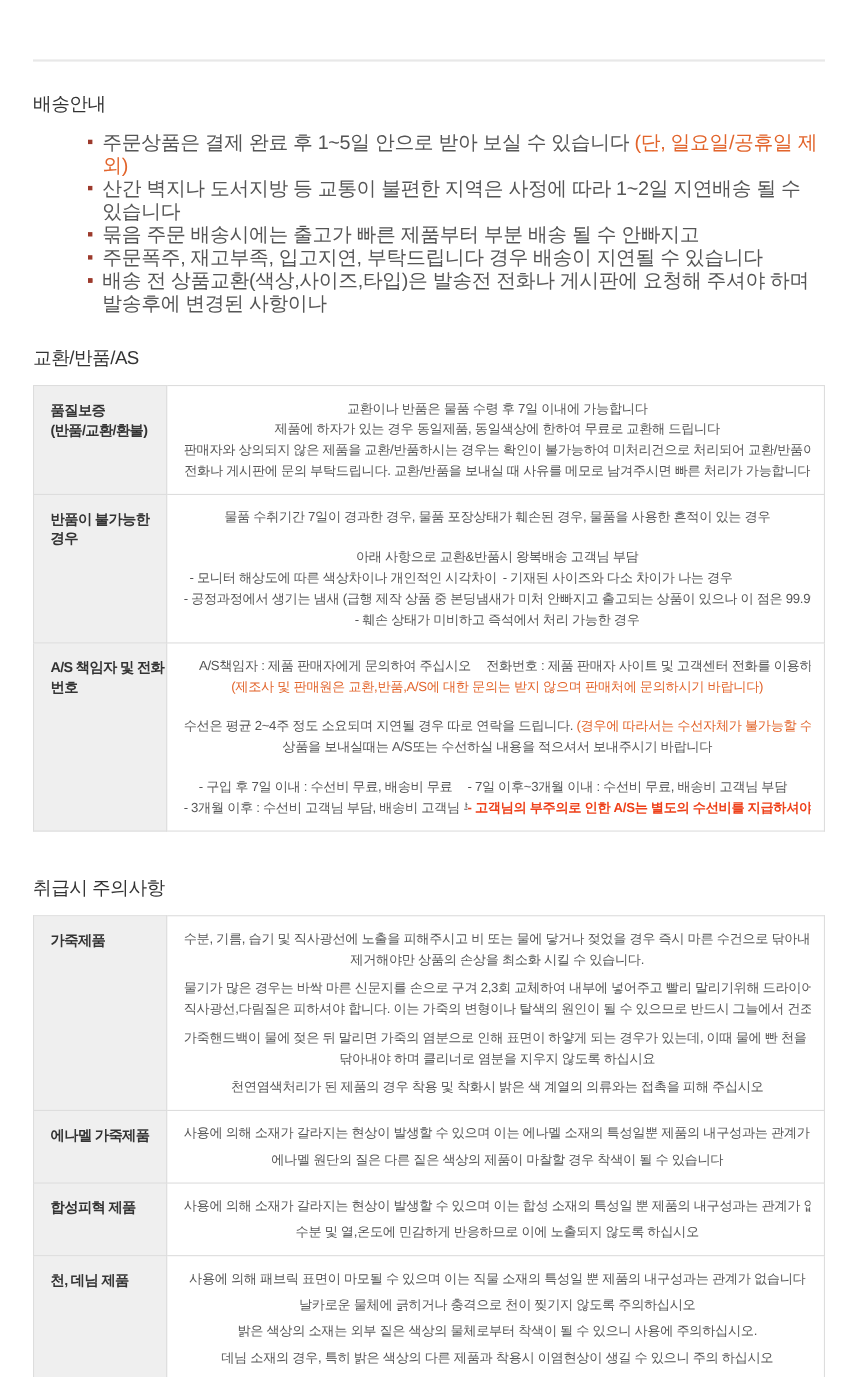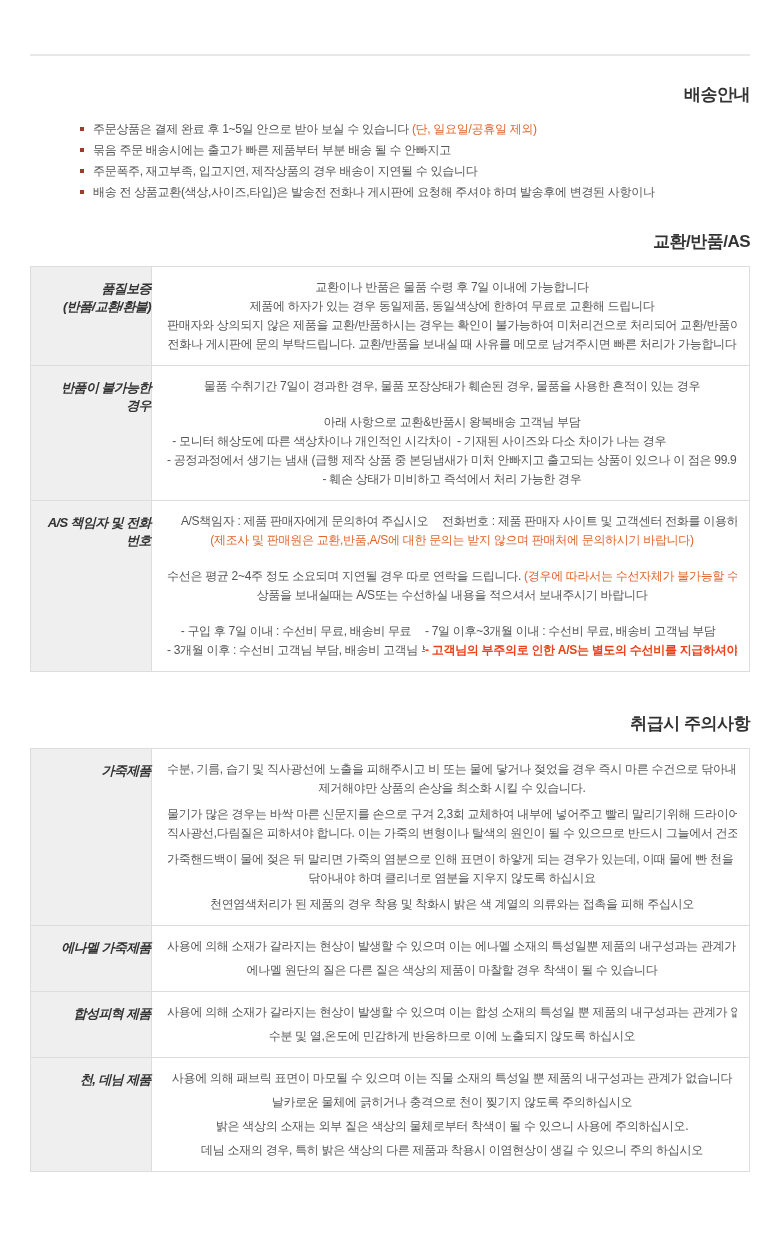--- a/index.html
+++ b/index.html
@@ -3,34 +3,34 @@
 <meta charset="utf-8">
 <style>
   html,body{margin:0;padding:0;}
   body{
     width:780px;height:1252px;overflow:hidden;background:#ffffff;
     font-family:"Liberation Sans","DejaVu Sans",sans-serif;color:#555;
     -webkit-font-smoothing:antialiased;
   }
   .wrap{padding:0 30px;}
   .top-rule{margin-top:54px;border-top:2px solid #e8e8e8;height:0;}
-  h2.sec-title{font-size:17px;font-weight:bold;color:#333;margin:27px 0 13px;letter-spacing:-0.5px;text-align:right;}
+  h2.sec-title{font-size:17px;font-weight:normal;color:#333;margin:27px 0 13px;letter-spacing:-0.5px;}
   
   ul.notice{list-style:none;margin:4px 0 0;padding:0 0 0 50px;}
-  ul.notice li{position:relative;padding-left:13px;font-size:12px;line-height:21px;color:#555;letter-spacing:-0.3px;}
+  ul.notice li{position:relative;padding-left:13px;font-size:18px;line-height:21px;color:#555;letter-spacing:-0.3px;}
   ul.notice li .sq{position:absolute;left:0;top:8px;width:4px;height:4px;background:#9c3a2c;}
   .orange{color:#e2642b;}
   .red-bold{color:#ee4019;font-weight:bold;}
   .cont-line{padding-left:0;}
   
   table.info{width:720px;border-collapse:collapse;margin-top:13px;table-layout:fixed;}
   table.info th{
-    background:#efefef;width:105px;vertical-align:top;text-align:right;
+    background:#efefef;width:105px;vertical-align:top;text-align:left;
     font-size:13px;font-weight:bold;color:#333;letter-spacing:-0.6px;
-    padding:13px 0 13px 15px;border:1px solid #dddddd;font-style:italic;
+    padding:13px 0 13px 15px;border:1px solid #dddddd;
   }
   table.info td{
     font-size:12px;color:#555;line-height:19px;letter-spacing:-0.3px;
     padding:11px 12px 11px 15px;border:1px solid #dddddd;vertical-align:top;
   }
   .line{white-space:nowrap;overflow:hidden;text-align:center;}
   .gap-top{margin-top:17px;}
   .cols{display:flex;}
   .cols .c1{flex:none;}
   .w290{width:290px;}
@@ -47,24 +47,27 @@
 
   <div class="top-rule"></div>
 
   <div>
     <h2 class="sec-title">배송안내</h2>
     <ul class="notice">
       <li>
         <span class="sq"></span><span>주문상품은 결제 완료 후 1~5일 안으로 받아 보실 수 있습니다 </span><span class="orange">(단, 일요일/공휴일 제외)</span>
       </li>
       <li>
+        <span class="sq"></span><span>산간 벽지나 도서지방 등 교통이 불편한 지역은 사정에 따라 1~2일 지연배송 될 수 있습니다</span>
+      </li>
+      <li>
         <span class="sq"></span><span>묶음 주문 배송시에는 출고가 빠른 제품부터 부분 배송 될 수 안빠지고</span>
       </li>
       <li>
-        <span class="sq"></span><span>주문폭주, 재고부족, 입고지연, 제작상품의 경우 배송이 지연될 수 있습니다</span>
+        <span class="sq"></span><span>주문폭주, 재고부족, 입고지연, 부탁드립니다 경우 배송이 지연될 수 있습니다</span>
       </li>
       <li>
         <span class="sq"></span>
       </li>
       <li>
         <span class="sq"></span><span>배송 전 상품교환(색상,사이즈,타입)은 발송전 전화나 게시판에 요청해 주셔야 하며 발송후에 변경된 사항이나</span>
       </li>
     </ul>
   </div>
 

